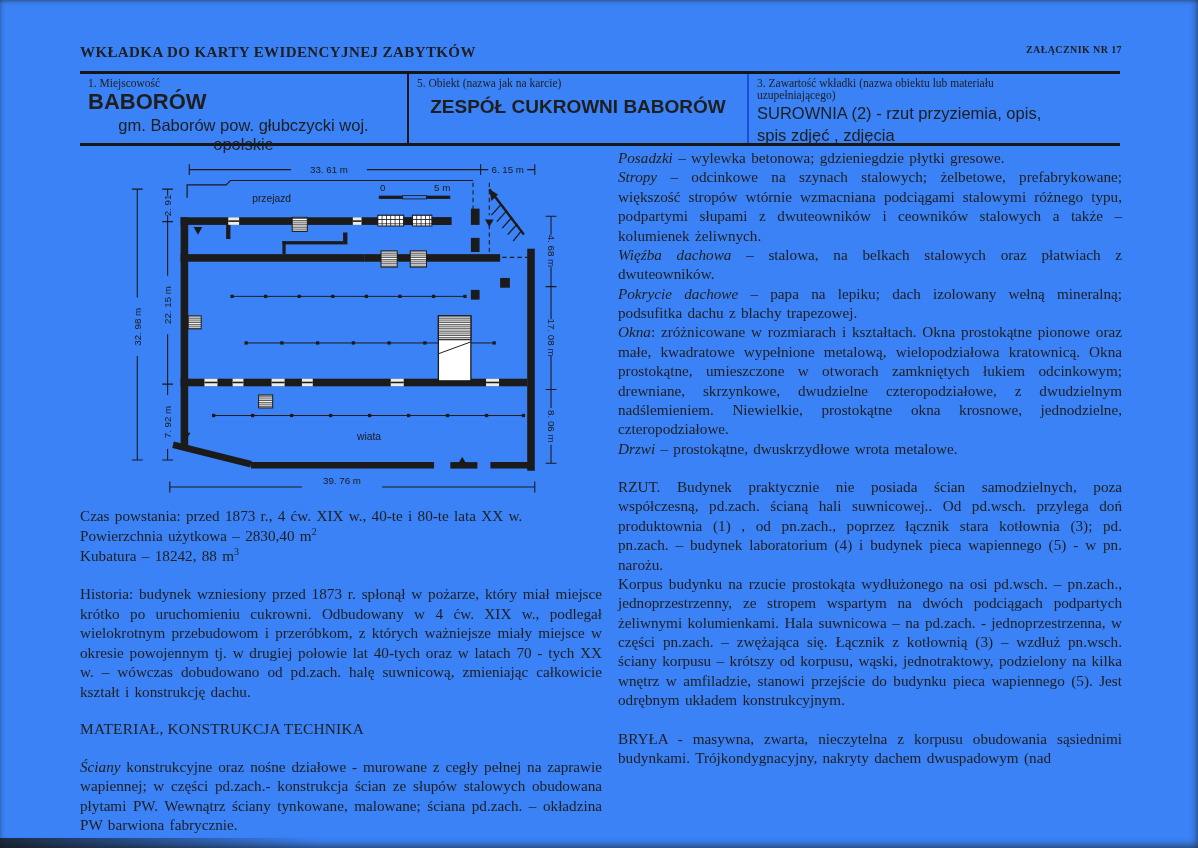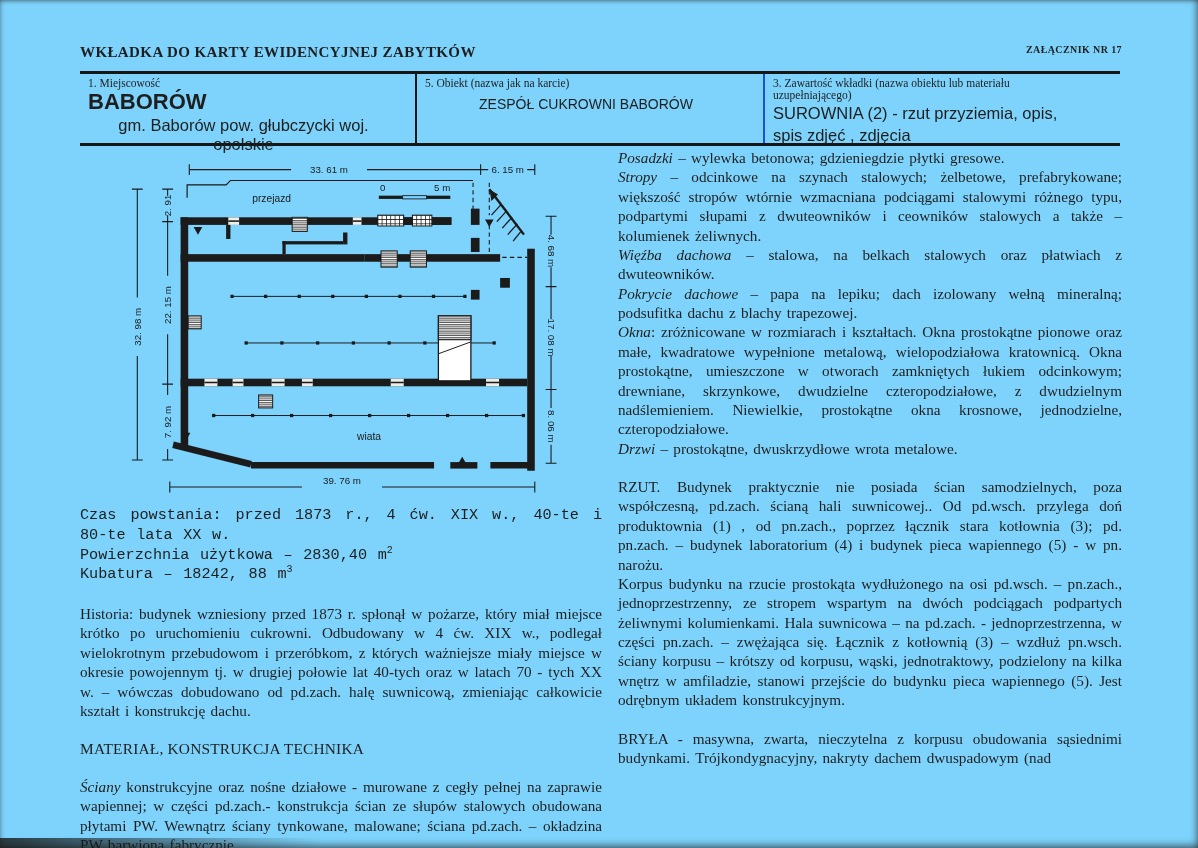--- a/index.html
+++ b/index.html
@@ -1,63 +1,62 @@
 <!DOCTYPE html>
 <html><head>
 <meta charset="utf-8">
 <style>
   html,body{margin:0;padding:0;background:#c9cac4;}
   .page{
     position:relative;width:1198px;height:848px;margin:0 auto;
-    background:#7dd3fc;overflow:hidden;color:#1e1e1e;
+    background:#3b82f6;overflow:hidden;color:#1e1e1e;
     font-family:"Liberation Serif", serif;
     box-shadow:inset -5px 0 6px -3px rgba(40,40,35,.45),
                inset 0 -6px 7px -3px rgba(30,30,25,.55),
                inset 0 4px 4px -3px rgba(40,40,35,.5),
                inset 4px 0 5px -4px rgba(40,40,35,.3);
   }
   .page::after{ 
     content:"";position:absolute;left:0;bottom:0;width:320px;height:10px;
     background:linear-gradient(to right,rgba(20,20,18,.8),rgba(20,20,18,0));
     pointer-events:none;
   }
   .hdr-left{position:absolute;left:80px;top:44px;font-weight:bold;font-size:15px;letter-spacing:.4px;}
   .hdr-right{position:absolute;right:76px;top:44px;font-weight:bold;font-size:10px;letter-spacing:.4px;}
 
   .idtable{
     position:absolute;left:80px;top:71px;width:1040px;height:69px;
     border-top:3px solid #161616;border-bottom:3px solid #161616;
     display:flex;
-    gap:8px;
   }
   .idtable .cell{box-sizing:border-box;padding:3px 8px 2px 8px;}
   .c1{width:327px;}
   .c2{width:340px;border-left:2px solid #161616;}
   .c3{width:327px;border-left:2px solid #1d4ed8;}
   .cell .small{font-size:11.5px;}
   .sans{font-family:"Liberation Sans", sans-serif;}
   .c1 .big{font-size:22px;font-weight:bold;text-align:left;line-height:1.05;margin-top:1px;}
   .c1 .sub{font-size:16.5px;text-align:center;margin-top:3px;}
-  .c2 .big{font-size:14px;font-weight:normal;text-align:center;margin-top:7px;}
+  .c2 .big{font-size:19px;font-weight:bold;text-align:center;margin-top:7px;}
   .c3 .ln{font-size:16.5px;line-height:1.22;margin-top:2px;}
 
   .columns{position:absolute;left:80px;top:148px;width:1042px;display:flex;}
   .lcol{width:522px;}
   .rcol{width:504px;margin-left:16px;}
 
   .plan-wrap{margin-left:38px;}
   .plan-wrap svg{display:block;}
   svg text{font-family:"Liberation Sans", sans-serif;fill:#1a1a1a;}
   .dim{font-size:9px;}
   .plab{font-size:9.5px;}
 
   p{margin:0;}
   .body-text{font-size:15.2px;line-height:1.28;text-align:justify;word-spacing:1.5px;}
   .facts{margin-top:6px;}
-  .facts p{font-size:15.2px;line-height:1.3;font-family:Liberation Mono, monospace;}
+  .facts p{font-size:15.2px;line-height:1.3;}
   .gap-before{margin-top:19px;}
   .lead{font-style:italic;}
   .heading{font-size:15.4px;letter-spacing:.2px;margin-top:19px;}
   .sciany{margin-top:19px;}
   sup{font-size:10px;vertical-align:super;line-height:0;}
 
   .rcol p{font-size:15.2px;line-height:1.275;text-align:justify;word-spacing:1.5px;}
 </style>
 </head>
 <body>

